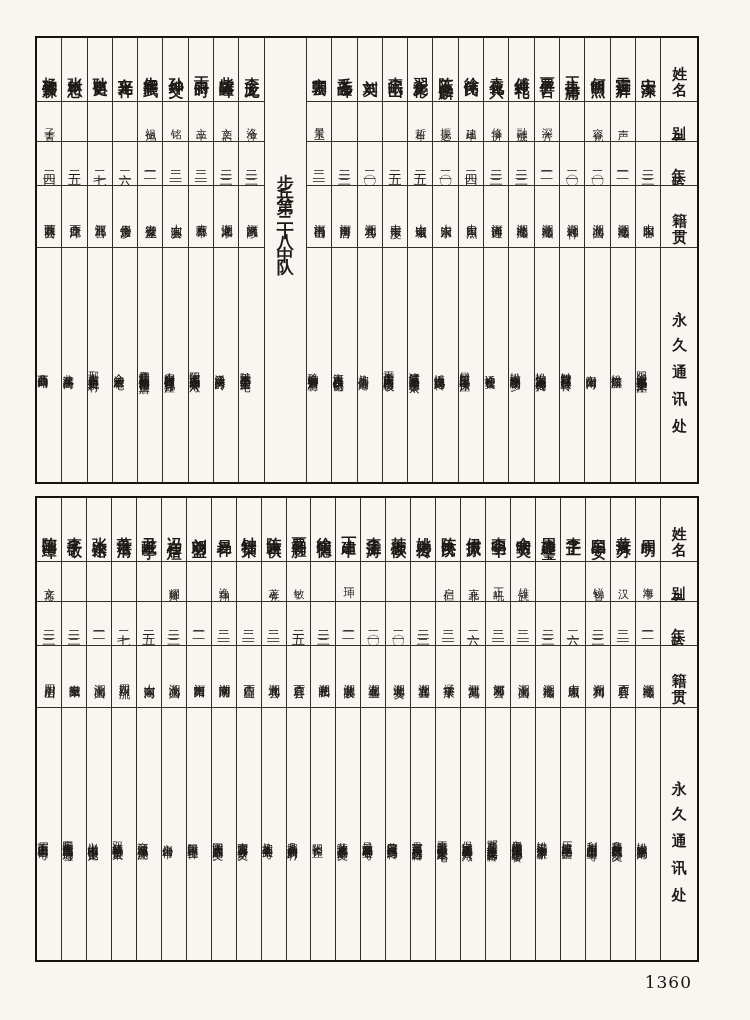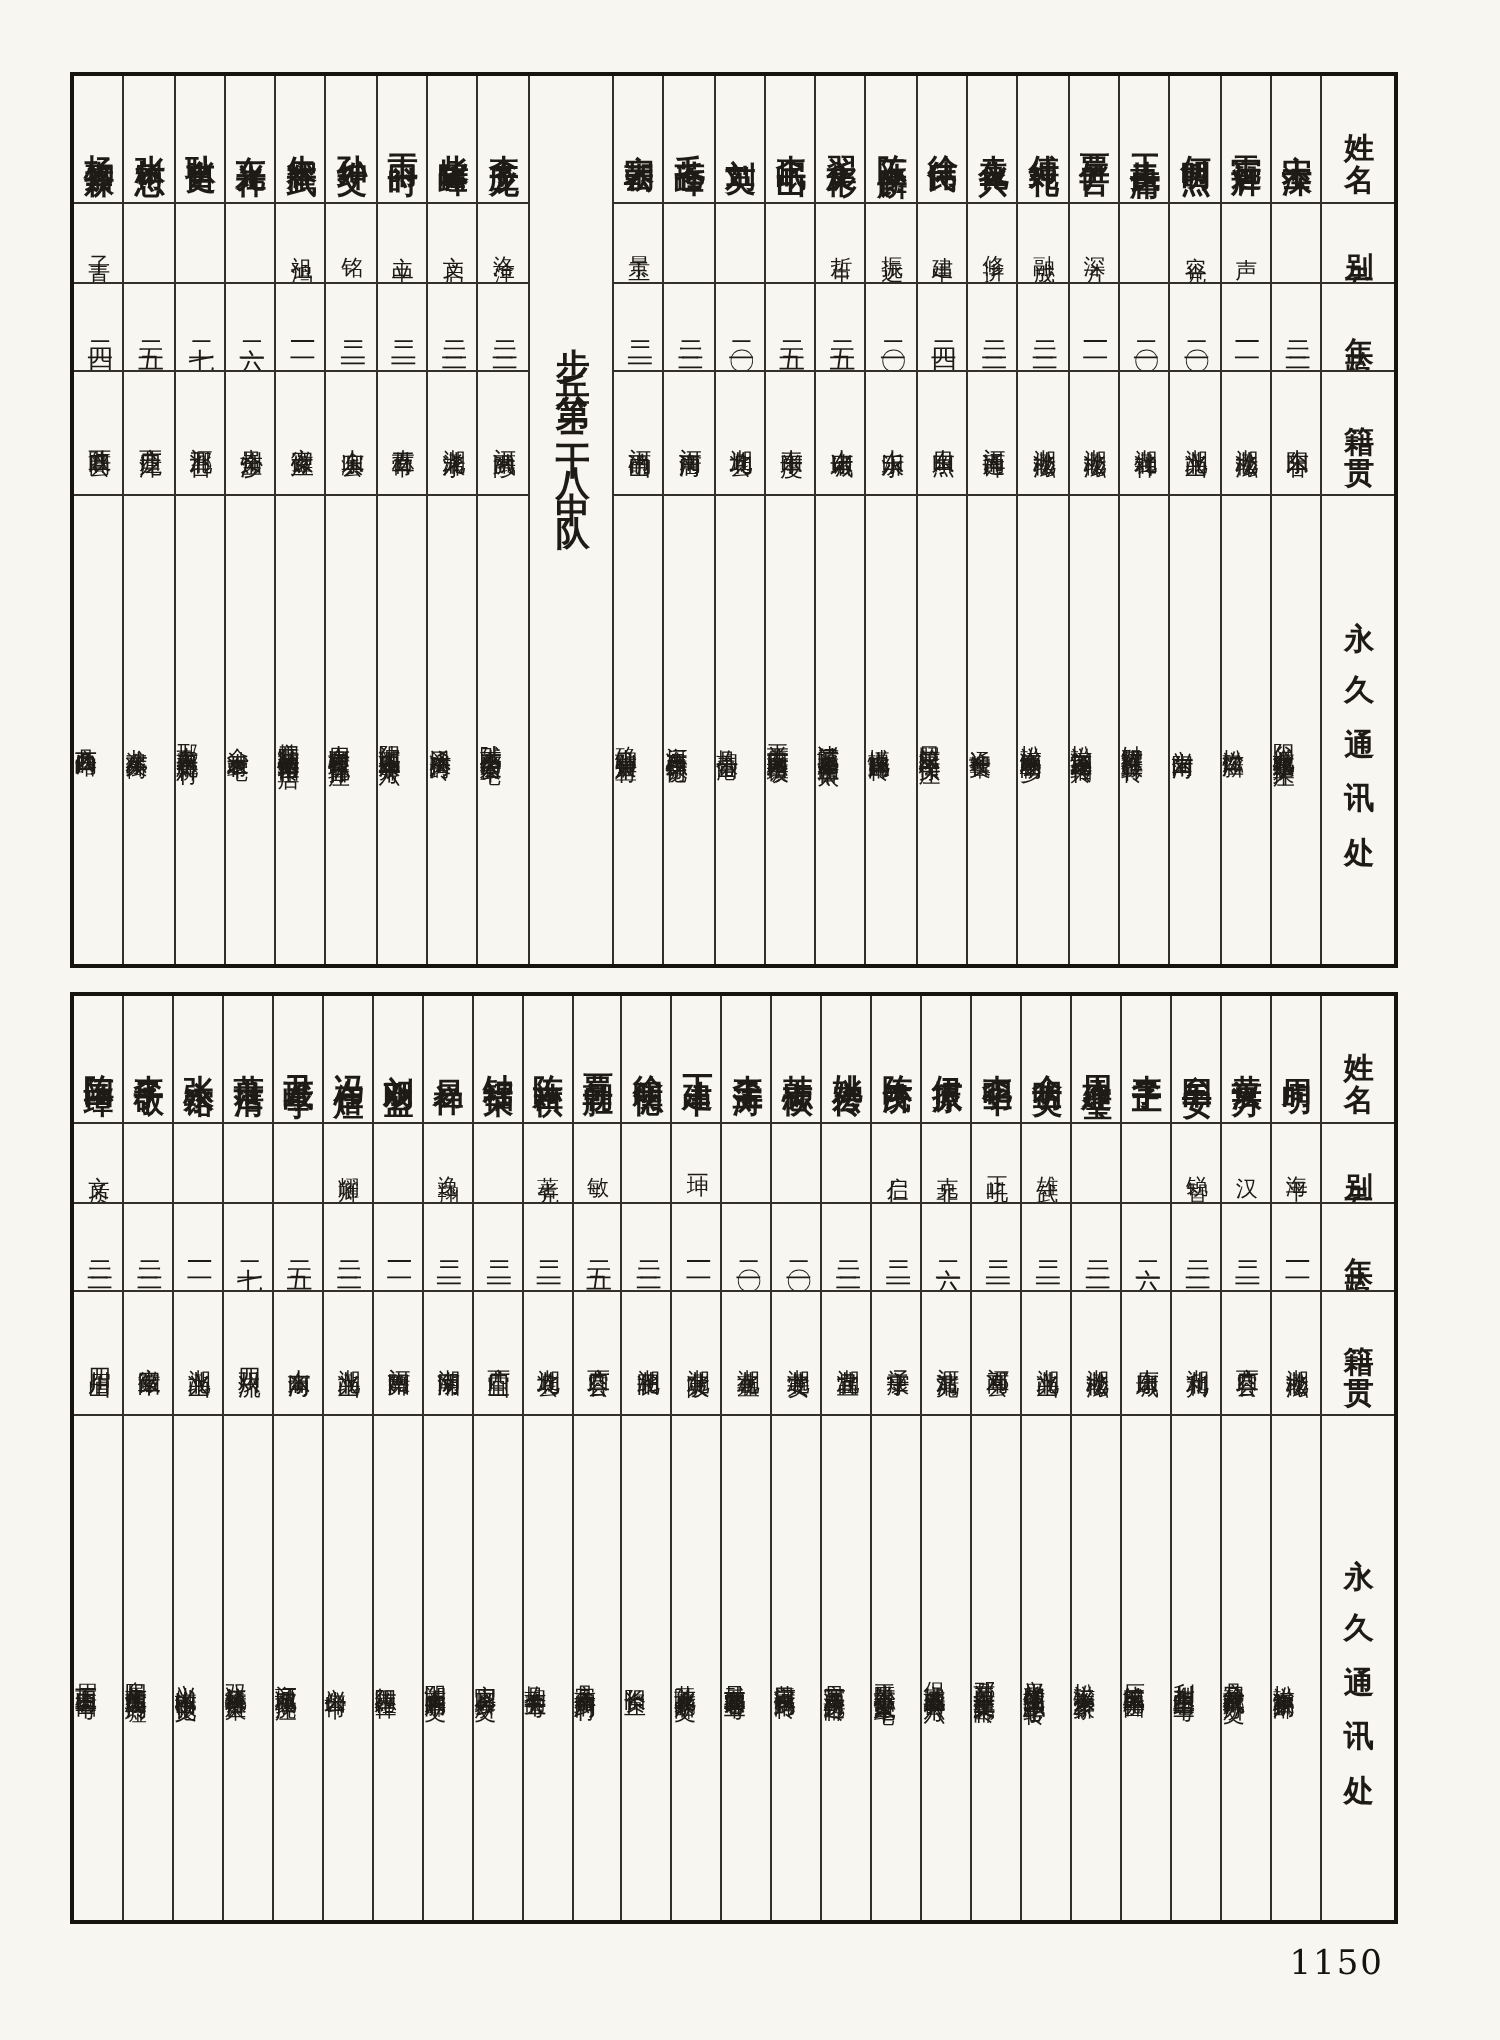--- a/index.html
+++ b/index.html
@@ -891,14 +891,14 @@
           </div>
           <div class="cell native">
             <span class="vtext">籍贯</span>
           </div>
           <div class="cell address">
             <span class="vtext">永久通讯处</span>
           </div>
         </div>
       </div>
   </div>
-  <div class="pagenum">1150</div>
+  <div class="pagenum">1360</div>
 </div>
 
 </body></html>

